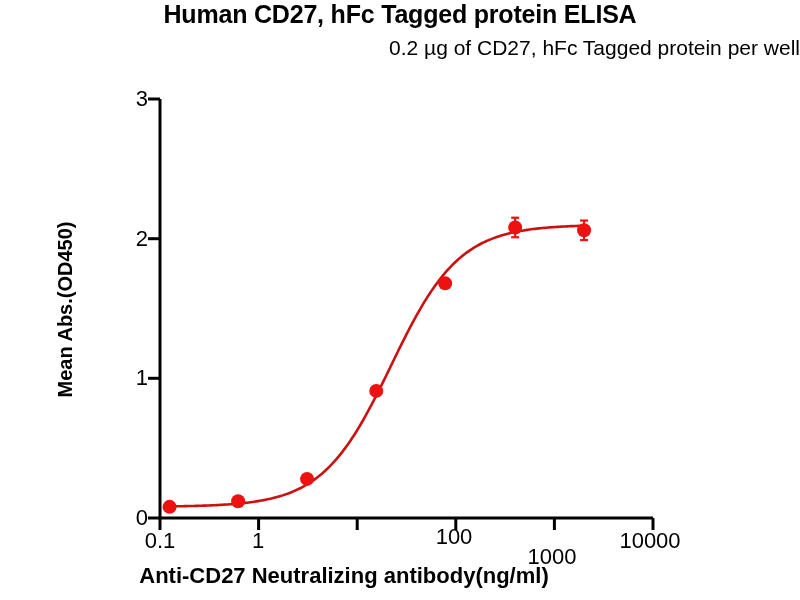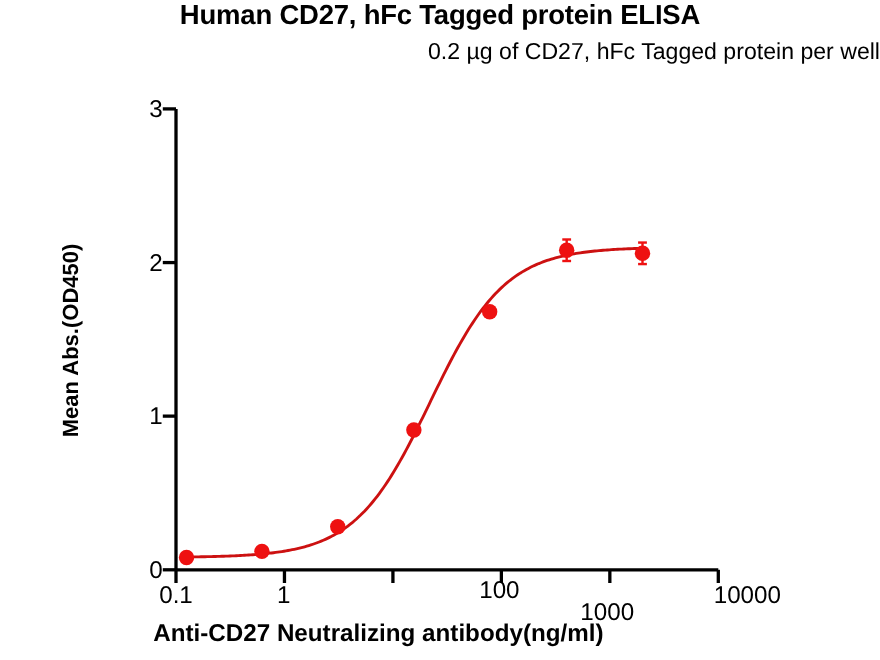--- a/index.html
+++ b/index.html
@@ -93,21 +93,21 @@
 
   <div class="ytick-label" style="left:108px; top:86px;">3</div>
   <div class="ytick-label" style="left:108px; top:226px;">2</div>
   <div class="ytick-label" style="left:108px; top:365px;">1</div>
   <div class="ytick-label" style="left:108px; top:505px;">0</div>
 
   <div class="xtick-label" style="left:100px; top:528px;">0.1</div>
   <div class="xtick-label" style="left:198px; top:528px;">1</div>
   <div class="xtick-label" style="left:394px; top:524px;">100</div>
   <div class="xtick-label" style="left:492px; top:544px;">1000</div>
-  <div class="xtick-label" style="left:590px; top:528px;text-align:right;">10000</div>
+  <div class="xtick-label" style="left:590px; top:528px;">10000</div>
 
   <svg class="plot" viewBox="0 0 800 600">
     <g>
       <line x1="160" y1="99" x2="160" y2="518" stroke="#000000" stroke-width="3"></line>
       <line x1="160" y1="518" x2="653" y2="518" stroke="#000000" stroke-width="3"></line>
     </g>
     <g stroke="#000000" stroke-width="3">
       <line x1="160" y1="99" x2="148" y2="99"></line>
       <line x1="160" y1="238.7" x2="148" y2="238.7"></line>
       <line x1="160" y1="378.3" x2="148" y2="378.3"></line>

